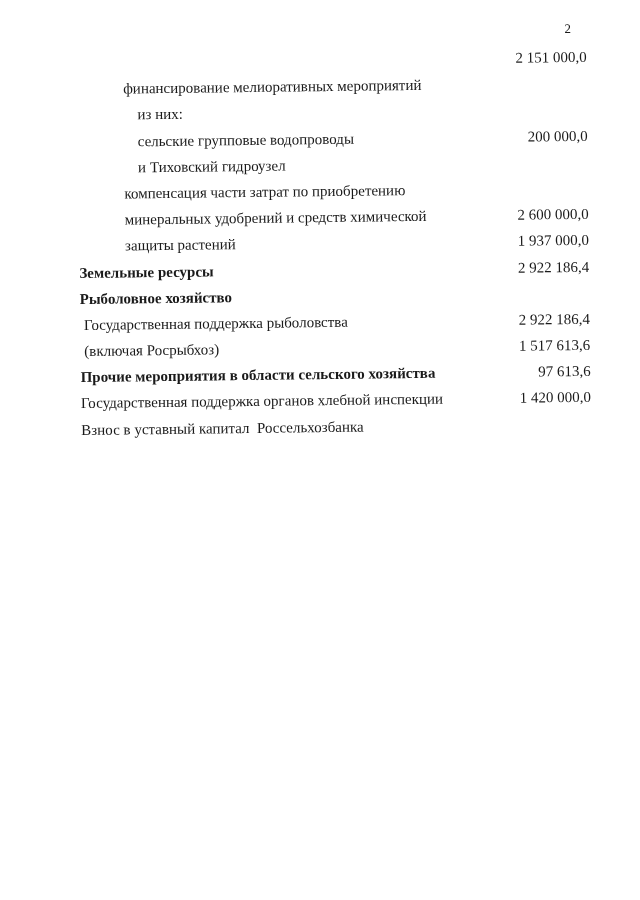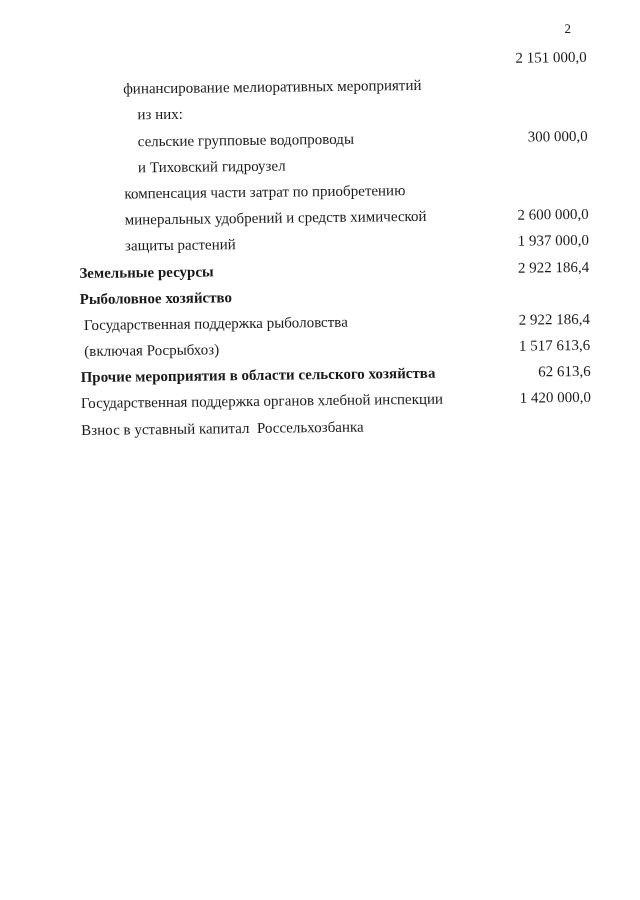--- a/index.html
+++ b/index.html
@@ -73,21 +73,21 @@
     <span class="value"></span>
   </div>
 
   <div class="row indent-3">
     <span class="label">сельские групповые водопроводы</span>
     <span class="value"></span>
   </div>
 
   <div class="row indent-3">
     <span class="label">и Тиховский гидроузел</span>
-    <span class="value">300 000,0</span>
+    <span class="value">200 000,0</span>
   </div>
 
   <div class="row indent-2">
     <span class="label">компенсация части затрат по приобретению</span>
     <span class="value"></span>
   </div>
 
   <div class="row indent-2">
     <span class="label">минеральных удобрений и средств химической</span>
     <span class="value"></span>
@@ -118,21 +118,21 @@
     <span class="value">2 922 186,4</span>
   </div>
 
   <div class="row indent-0 bold">
     <span class="label">Прочие мероприятия в области сельского хозяйства</span>
     <span class="value">1 517 613,6</span>
   </div>
 
   <div class="row indent-0">
     <span class="label">Государственная поддержка органов хлебной инспекции</span>
-    <span class="value">62 613,6</span>
+    <span class="value">97 613,6</span>
   </div>
 
   <div class="row indent-0">
     <span class="label">Взнос в уставный капитал  Россельхозбанка</span>
     <span class="value">1 420 000,0</span>
   </div>
 </div>
   </div>
 </div>
 

